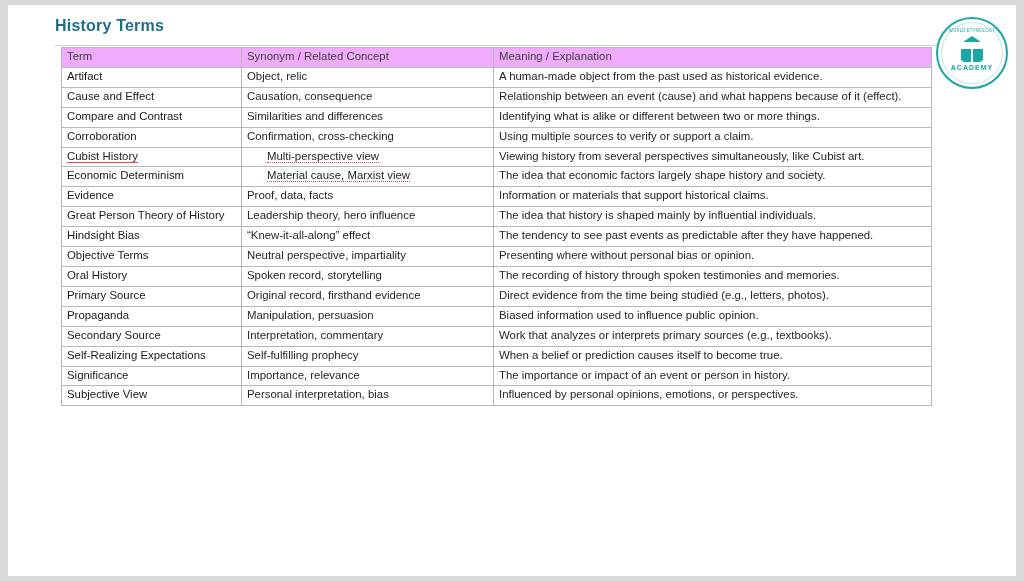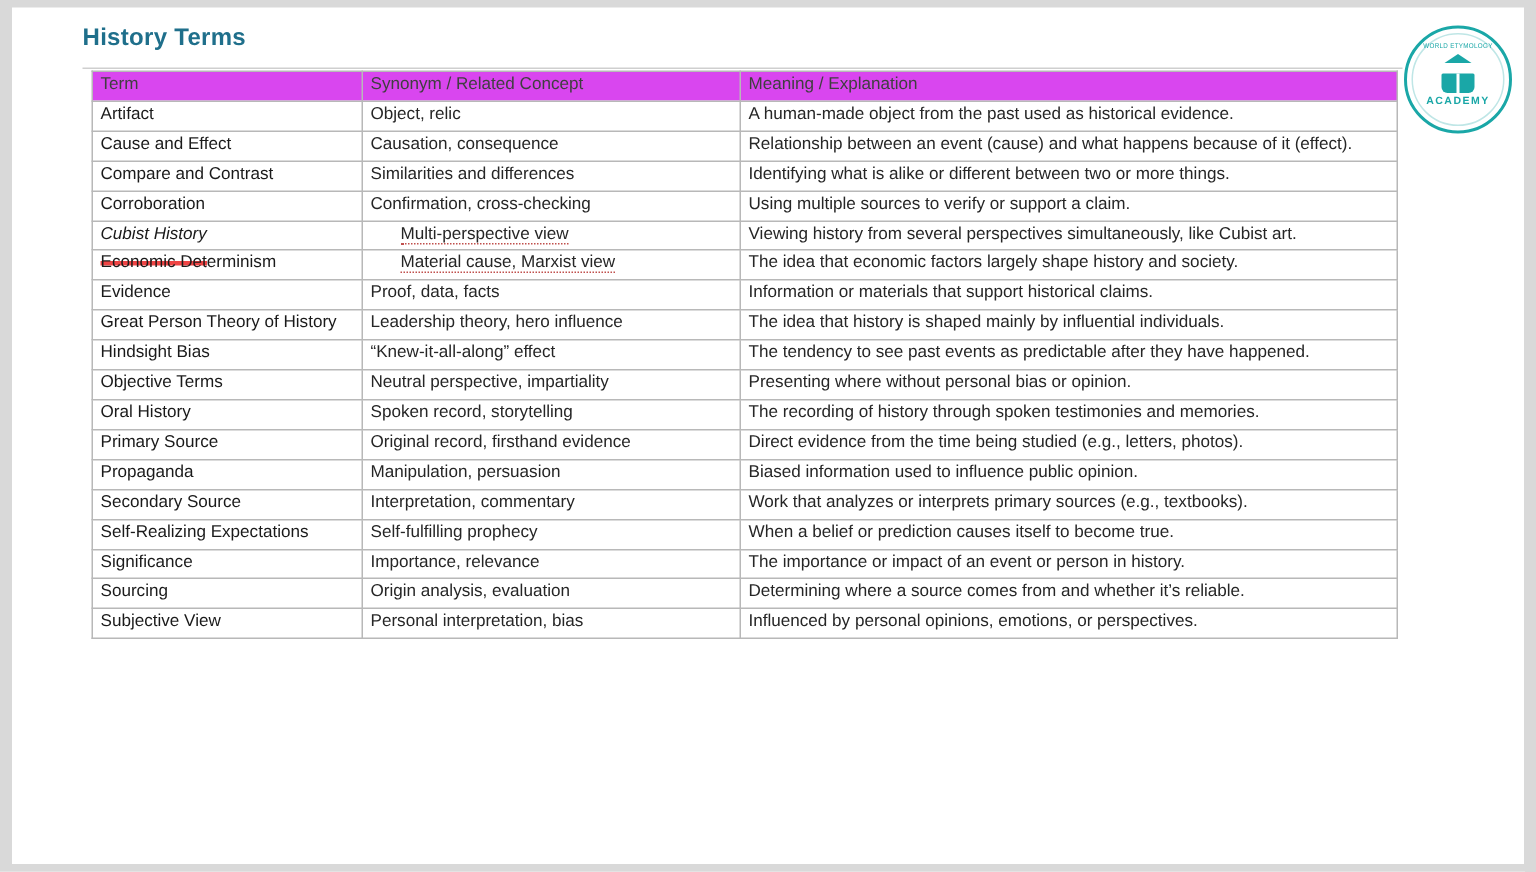--- a/index.html
+++ b/index.html
@@ -119,25 +119,25 @@
     border: 1px solid #b8b8b8;
     padding: 2px 5px 3px 5px;
     font-size: 11.4px;
     color: #262626;
     text-align: left;
     vertical-align: middle;
     line-height: 1.22;
     font-weight: normal;
   }
   table.terms thead td {
-    background: #d946ef;
+    background: #f0abfc;
     color: #3f3f3f;
   }
   table.terms tbody tr td:first-child { color: #1a1a1a; }
-  .u { border-bottom: 3px solid #ef4444; padding-bottom: 12px; font-style: italic; }
+  .u { border-bottom: 1px solid #ef4444; padding-bottom: 0px; }
   .spell { border-bottom: 1px dotted #c0504d; margin-left: 20px; }
 </style>
 </head>
 <body>
 
 <div id="slide">
 
   <div id="title">History Terms</div>
   <div id="title-rule"></div>
 
@@ -238,25 +238,20 @@
         <td>Self-Realizing Expectations</td>
         <td>Self-fulfilling prophecy</td>
         <td>When a belief or prediction causes itself to become true.</td>
       </tr>
       <tr>
         <td>Significance</td>
         <td>Importance, relevance</td>
         <td>The importance or impact of an event or person in history.</td>
       </tr>
       <tr>
-        <td>Sourcing</td>
-        <td>Origin analysis, evaluation</td>
-        <td>Determining where a source comes from and whether it’s reliable.</td>
-      </tr>
-      <tr>
         <td>Subjective View</td>
         <td>Personal interpretation, bias</td>
         <td>Influenced by personal opinions, emotions, or perspectives.</td>
       </tr>
     </tbody>
   </table>
 
 </div>
 
 </body></html>

